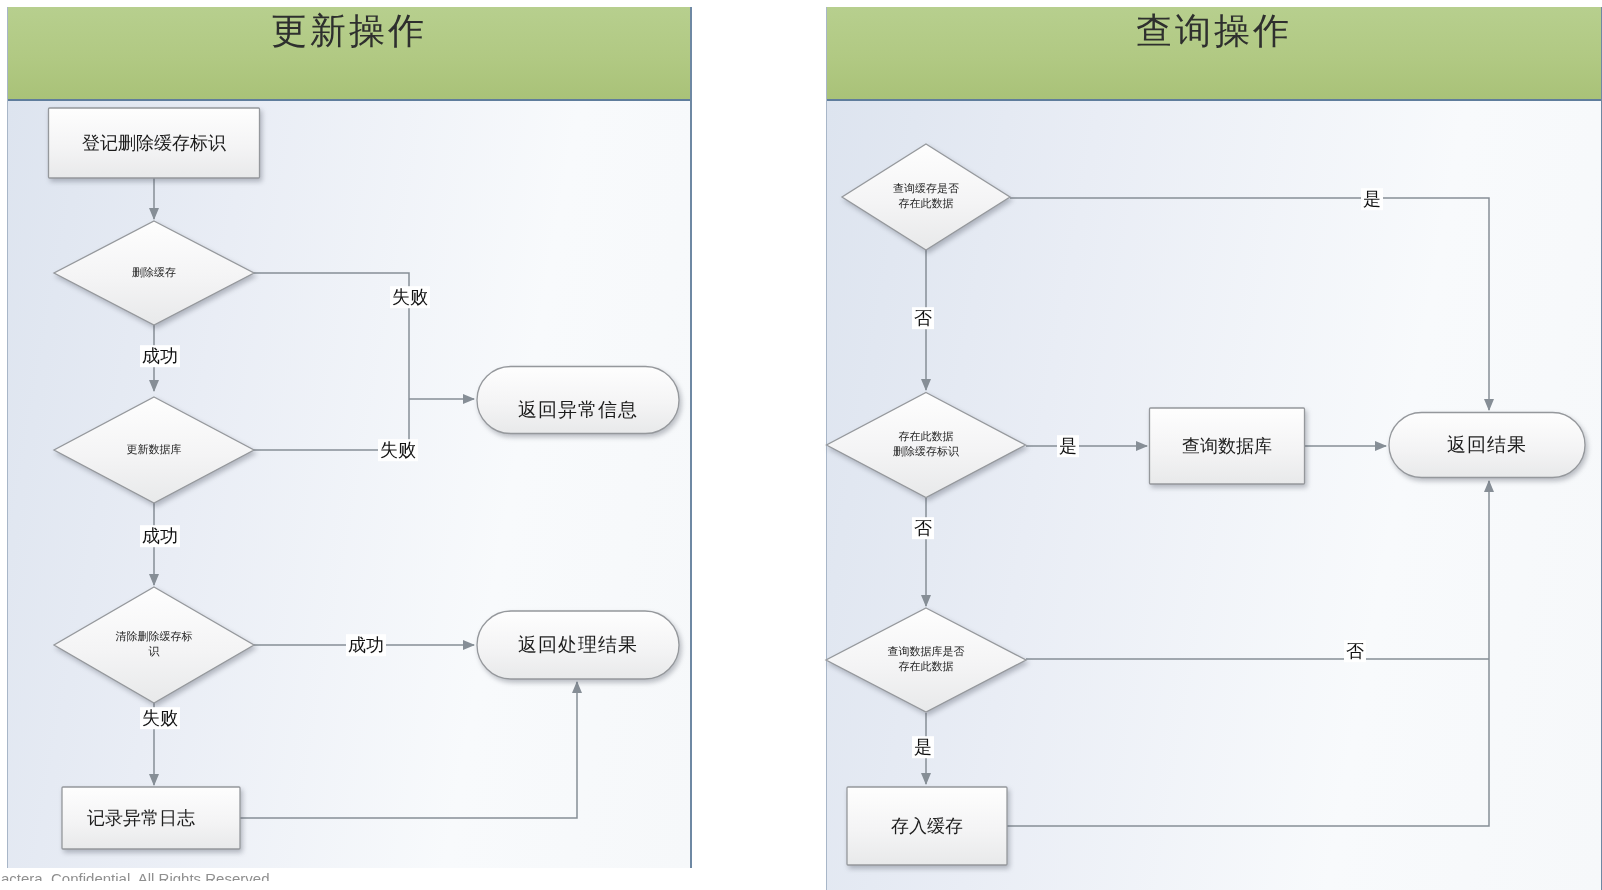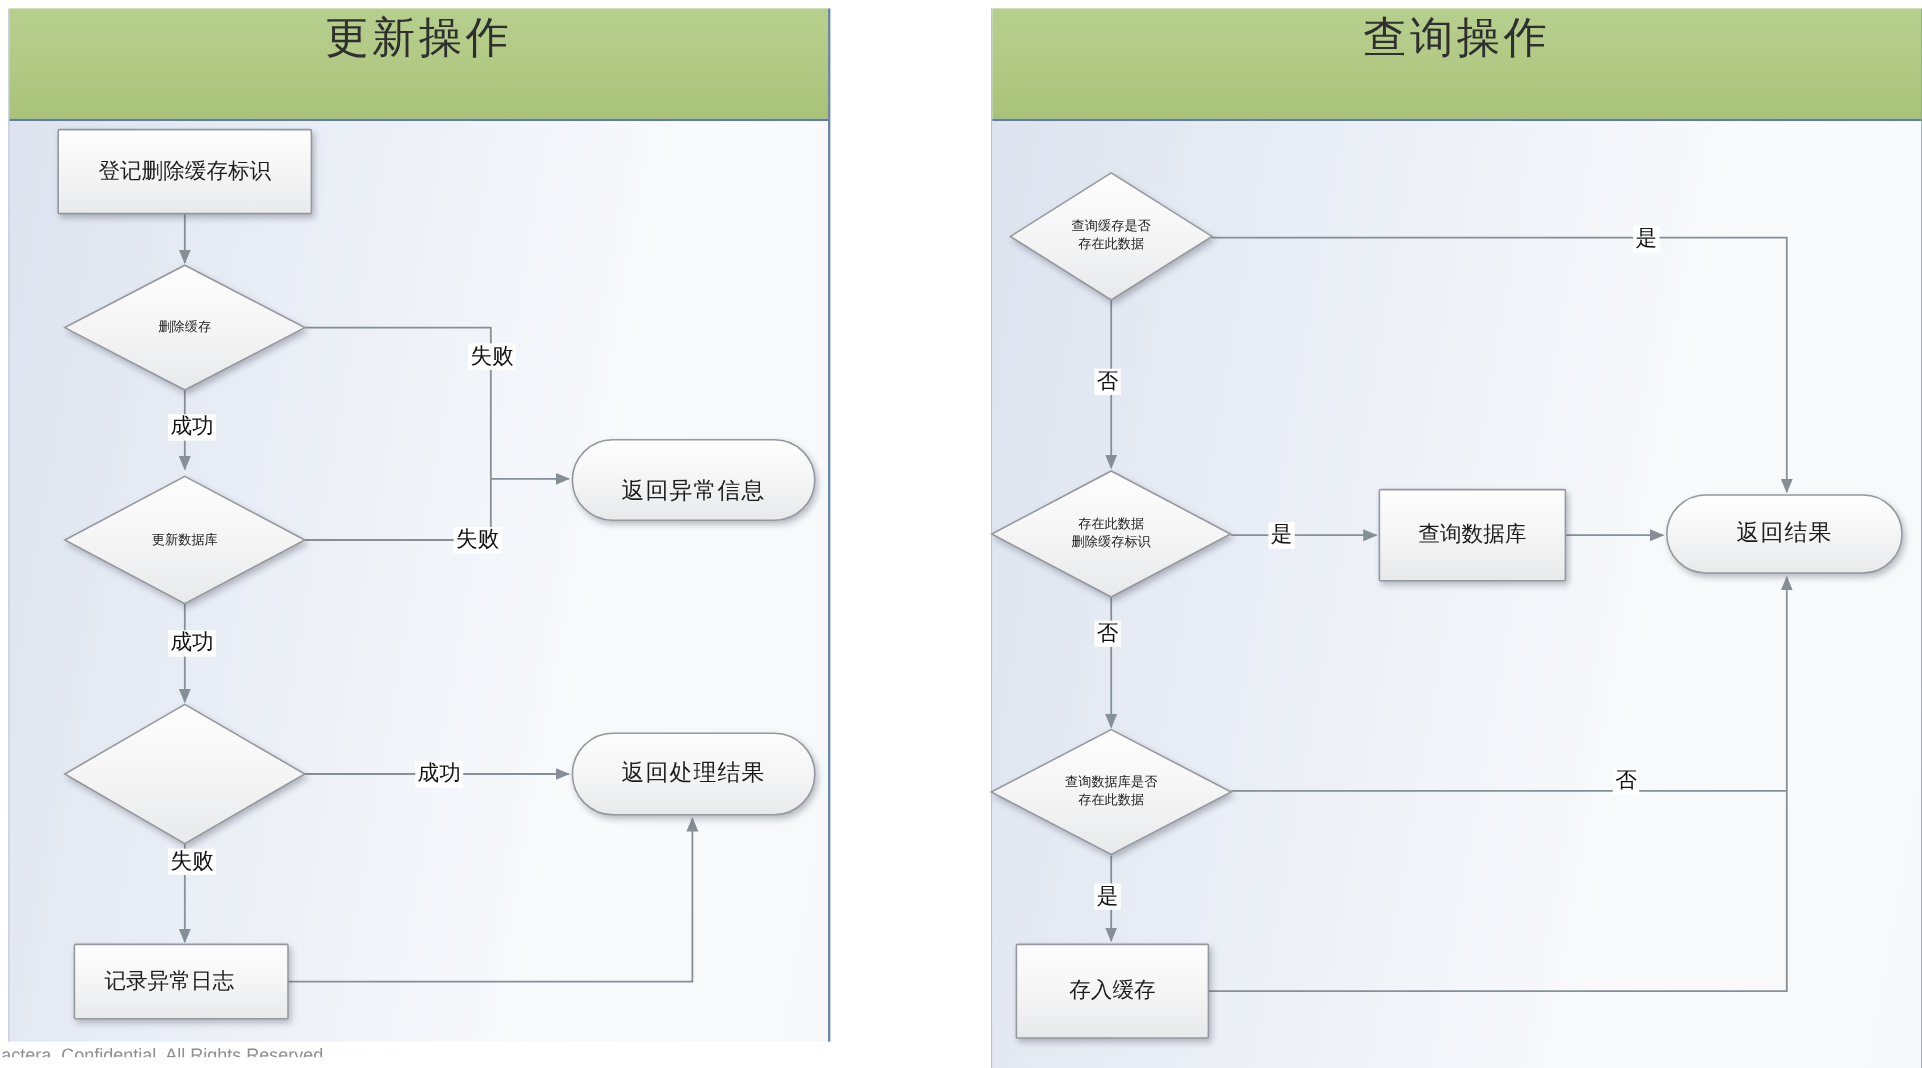--- a/index.html
+++ b/index.html
@@ -99,20 +99,22 @@
         <rect x="1149.5" y="408" width="155" height="76" rx="1" class="shape"></rect>
         <rect x="847" y="787" width="160" height="78" rx="1" class="shape"></rect>
         <rect x="1389" y="412.5" width="196" height="65" rx="32.5" ry="32.5" class="shape"></rect>
       </g>
   </svg>
 
   <div id="node-layer">
       <div class="node-label rect" style="left: 48.5px; top: 108px; width: 211px; height: 70px;">登记删除缓存标识</div>
       <div class="node-label diamond" style="left: 54px; top: 221px; width: 200px; height: 104px;">删除缓存</div>
       <div class="node-label diamond" style="left: 54px; top: 397px; width: 200px; height: 106px;">更新数据库</div>
+      <div class="node-label diamond" style="left: 54px; top: 587px; width: 200px; height: 116px;">清除删除缓存标
+识</div>
       <div class="node-label rect" style="left: 62px; top: 787px; width: 158px; height: 62px;">记录异常日志</div>
       <div class="node-label stadium" style="left: 477px; top: 366.5px; width: 202px; height: 87px;">返回异常信息</div>
       <div class="node-label stadium" style="left: 477px; top: 611px; width: 202px; height: 68px;">返回处理结果</div>
       <div class="node-label diamond" style="left: 842px; top: 144px; width: 168px; height: 106px;">查询缓存是否
 存在此数据</div>
       <div class="node-label diamond" style="left: 826.5px; top: 392.5px; width: 199px; height: 105px;">存在此数据
 删除缓存标识</div>
       <div class="node-label diamond" style="left: 826px; top: 608px; width: 200px; height: 104px;">查询数据库是否
 存在此数据</div>
       <div class="node-label rect" style="left: 1149.5px; top: 408px; width: 155px; height: 76px;">查询数据库</div>

